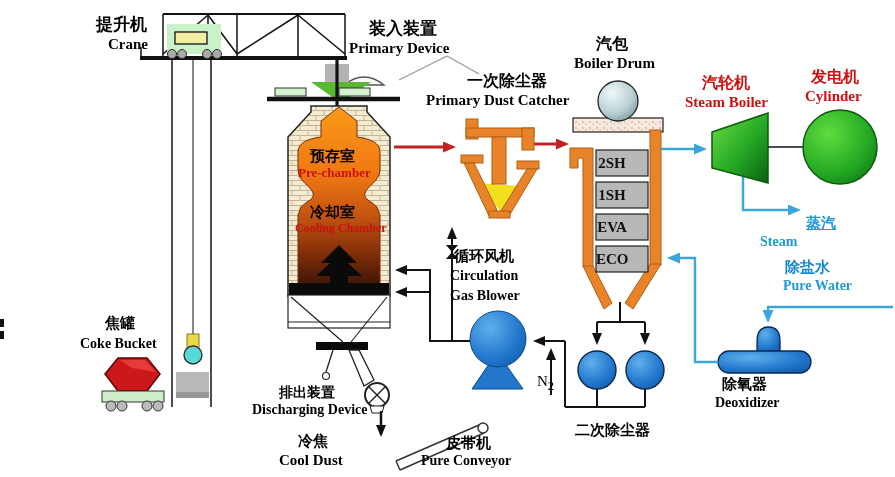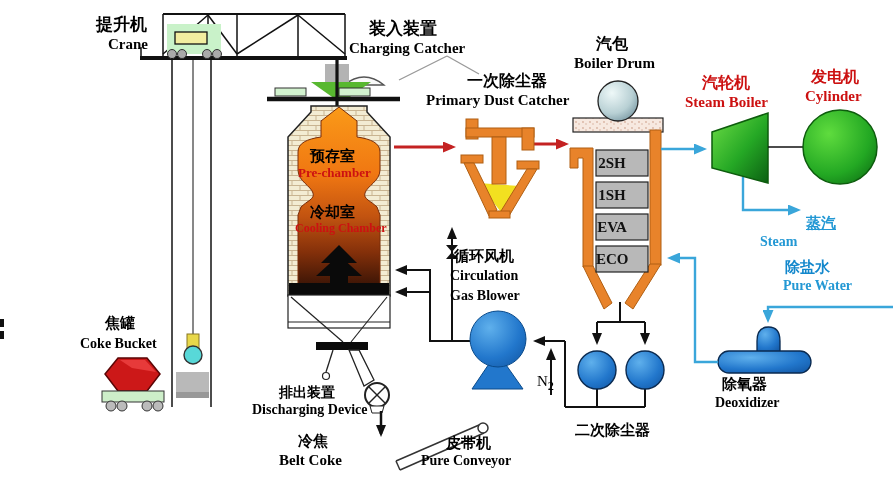--- a/index.html
+++ b/index.html
@@ -248,21 +248,21 @@
     <polygon points="712,132 768,113 768,183 712,168" fill="url(#turbGrad)" stroke="#0d5c0d" stroke-width="1.5"></polygon>
   </g>
   <line x1="768" y1="147" x2="804" y2="147" stroke="#111" stroke-width="1.6"></line>
   <circle cx="840" cy="147" r="37" fill="url(#genGrad)" stroke="#0d5c0d" stroke-width="1.5"></circle>
 </svg>
 
 <div class="lbl zh" style="left:96px;top:16px;font-size:17px;">提升机</div>
 <div class="lbl en" style="left:108px;top:37px;font-size:15px;">Crane</div>
 
 <div class="lbl zh" style="left:369px;top:20px;font-size:17px;">装入装置</div>
-<div class="lbl en" style="left:349px;top:41px;font-size:15px;">Charging Catcher</div>
+<div class="lbl en" style="left:349px;top:41px;font-size:15px;">Primary Device</div>
 
 <div class="lbl zh" style="left:467px;top:73px;font-size:16px;">一次除尘器</div>
 <div class="lbl en" style="left:426px;top:93px;font-size:15px;">Primary Dust Catcher</div>
 
 <div class="lbl zh" style="left:596px;top:36px;font-size:16px;">汽包</div>
 <div class="lbl en" style="left:574px;top:56px;font-size:15px;">Boiler Drum</div>
 
 <div class="lbl zh red" style="left:702px;top:75px;font-size:16px;">汽轮机</div>
 <div class="lbl en red" style="left:685px;top:95px;font-size:15px;">Steam Boiler</div>
 
@@ -285,21 +285,21 @@
 <div class="lbl en" style="left:450px;top:269px;font-size:14px;">Circulation</div>
 <div class="lbl en" style="left:450px;top:289px;font-size:14px;">Gas Blower</div>
 
 <div class="lbl zh" style="left:105px;top:315px;font-size:15px;">焦罐</div>
 <div class="lbl en" style="left:80px;top:337px;font-size:14px;">Coke Bucket</div>
 
 <div class="lbl zh" style="left:279px;top:385px;font-size:14px;">排出装置</div>
 <div class="lbl en" style="left:252px;top:403px;font-size:14px;">Discharging Device</div>
 
 <div class="lbl zh" style="left:298px;top:433px;font-size:15px;">冷焦</div>
-<div class="lbl en" style="left:279px;top:453px;font-size:15px;">Belt Coke</div>
+<div class="lbl en" style="left:279px;top:453px;font-size:15px;">Cool Dust</div>
 
 <div class="lbl zh" style="left:446px;top:435px;font-size:15px;">皮带机</div>
 <div class="lbl en" style="left:421px;top:454px;font-size:14px;">Pure Conveyor</div>
 
 <div class="lbl zh" style="left:575px;top:422px;font-size:15px;text-align:center;">二次除尘器</div>
 
 <div class="lbl zh" style="left:722px;top:376px;font-size:15px;">除氧器</div>
 <div class="lbl en" style="left:715px;top:396px;font-size:14px;">Deoxidizer</div>
 
 <div class="lbl en" style="left:537px;top:374px;font-size:15px;font-weight:400;"><span>N</span><sub>2</sub></div>

